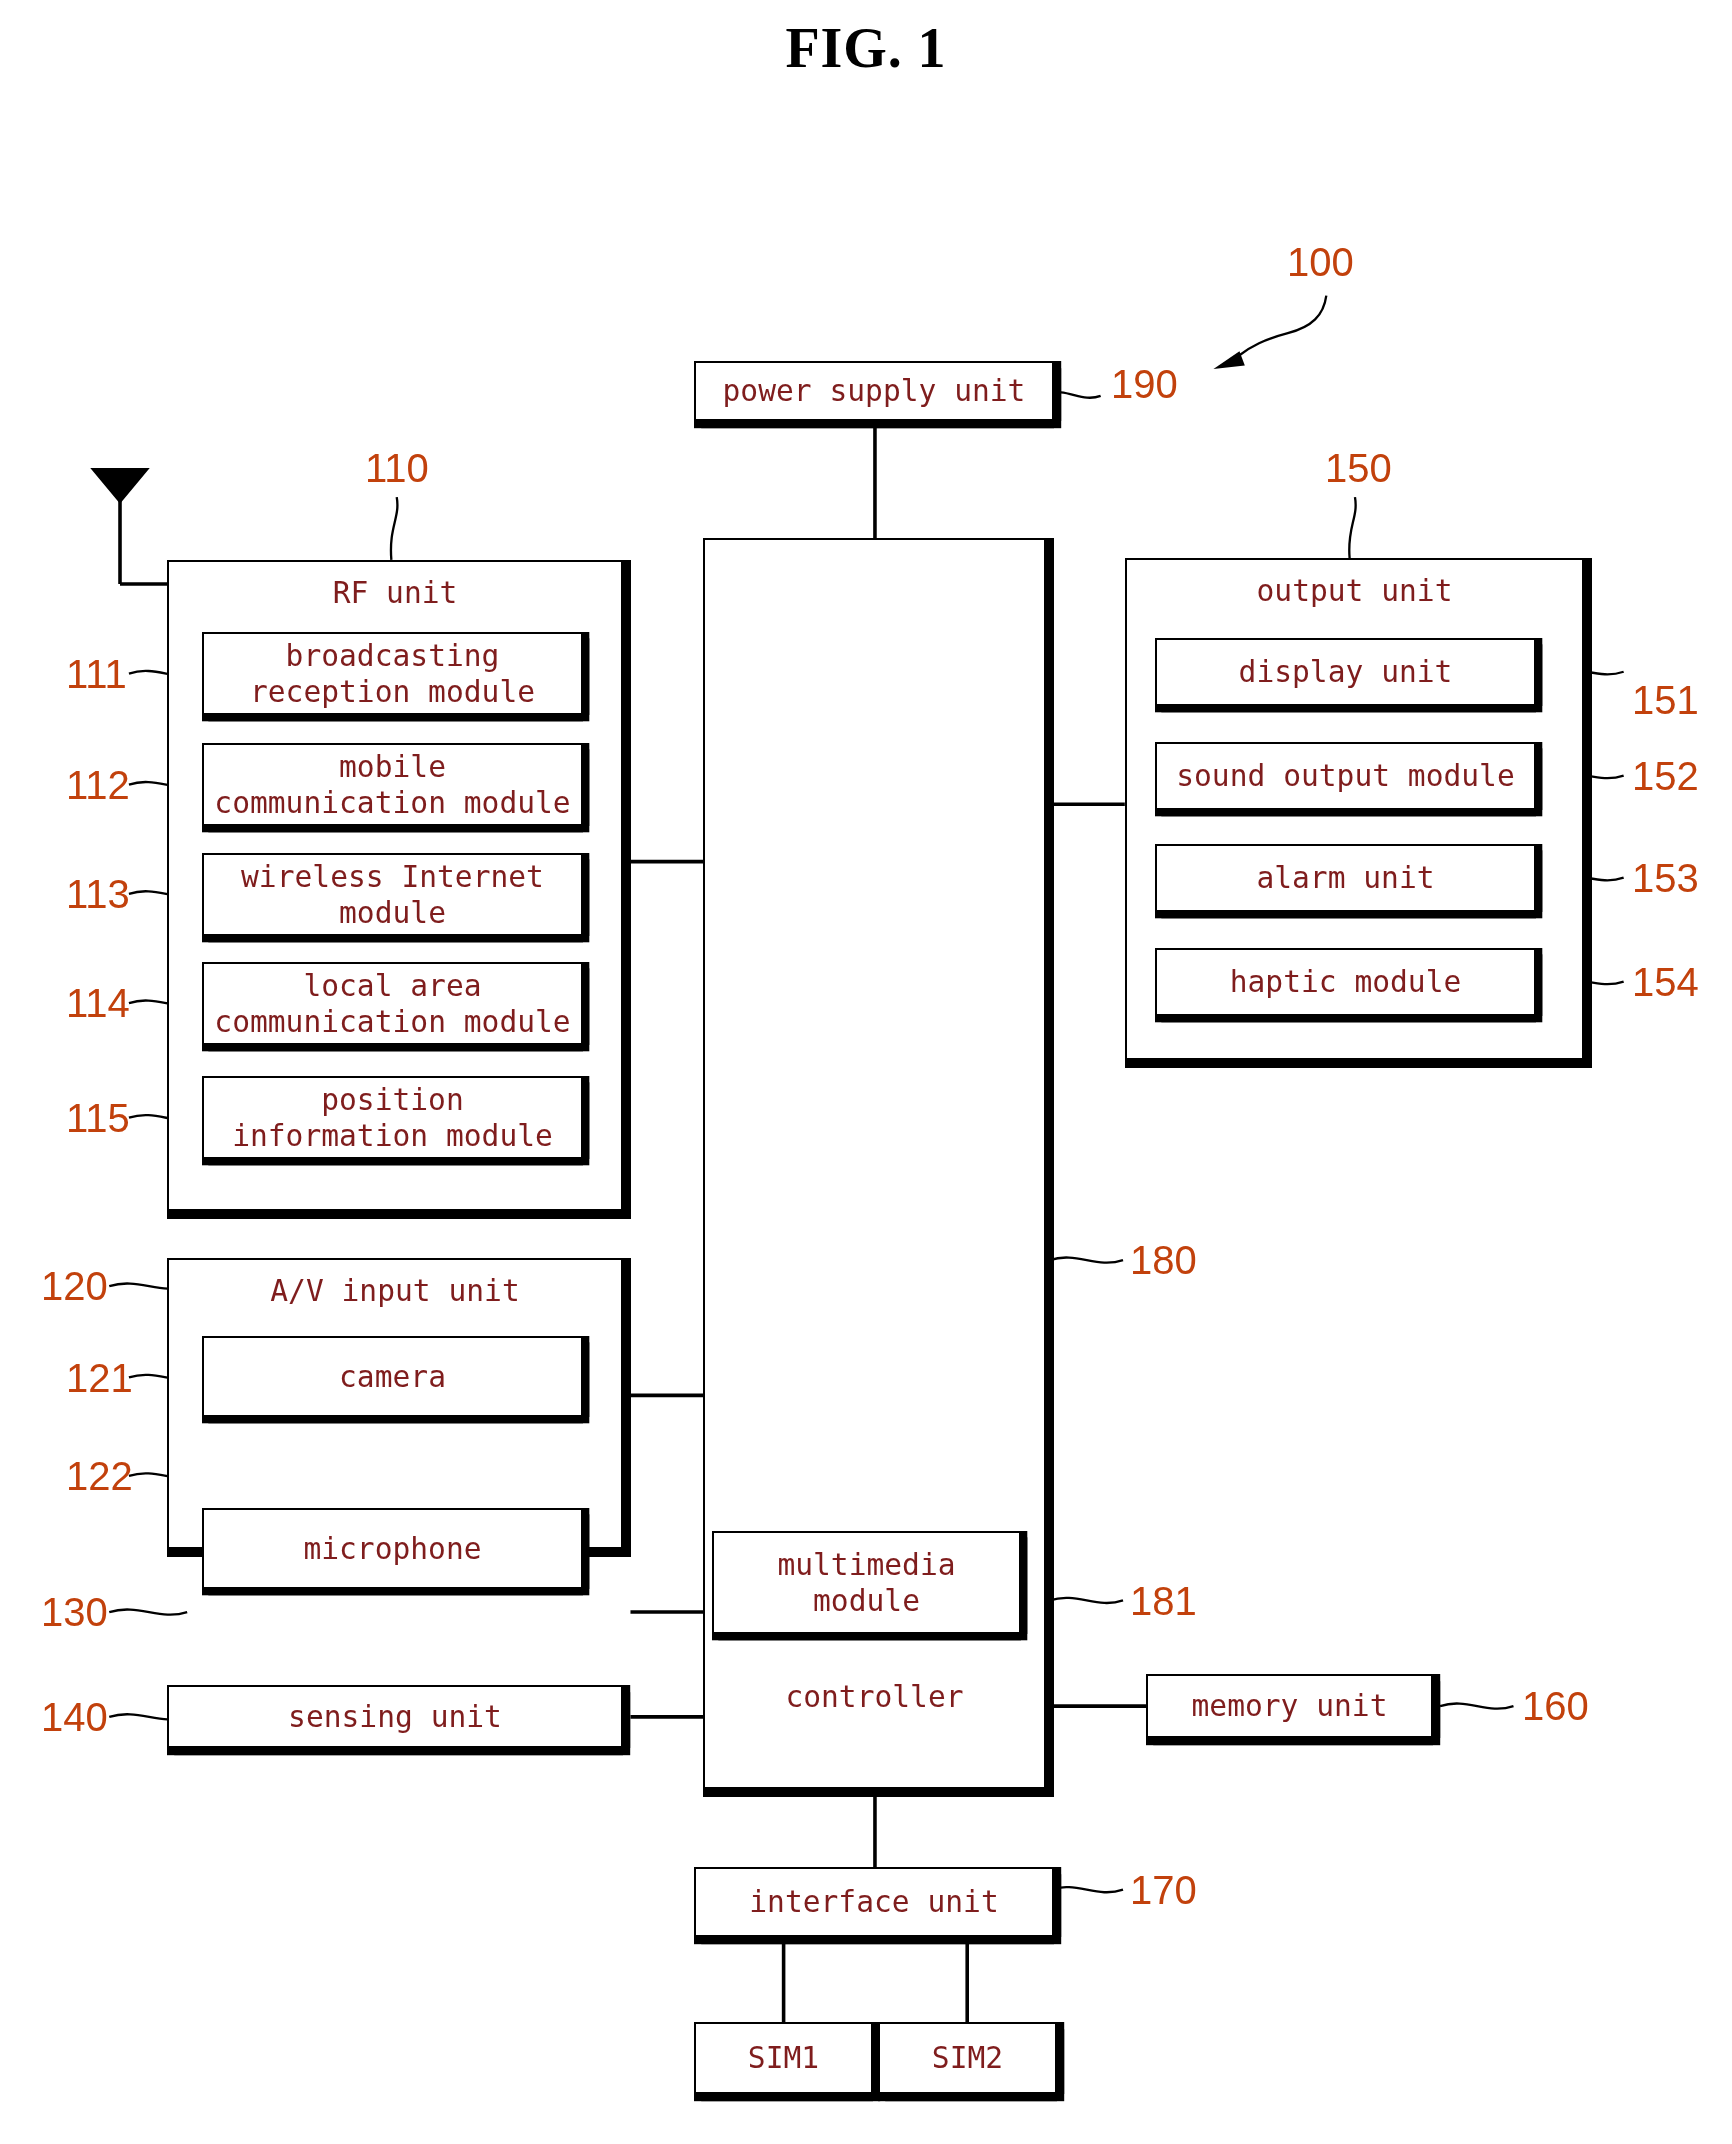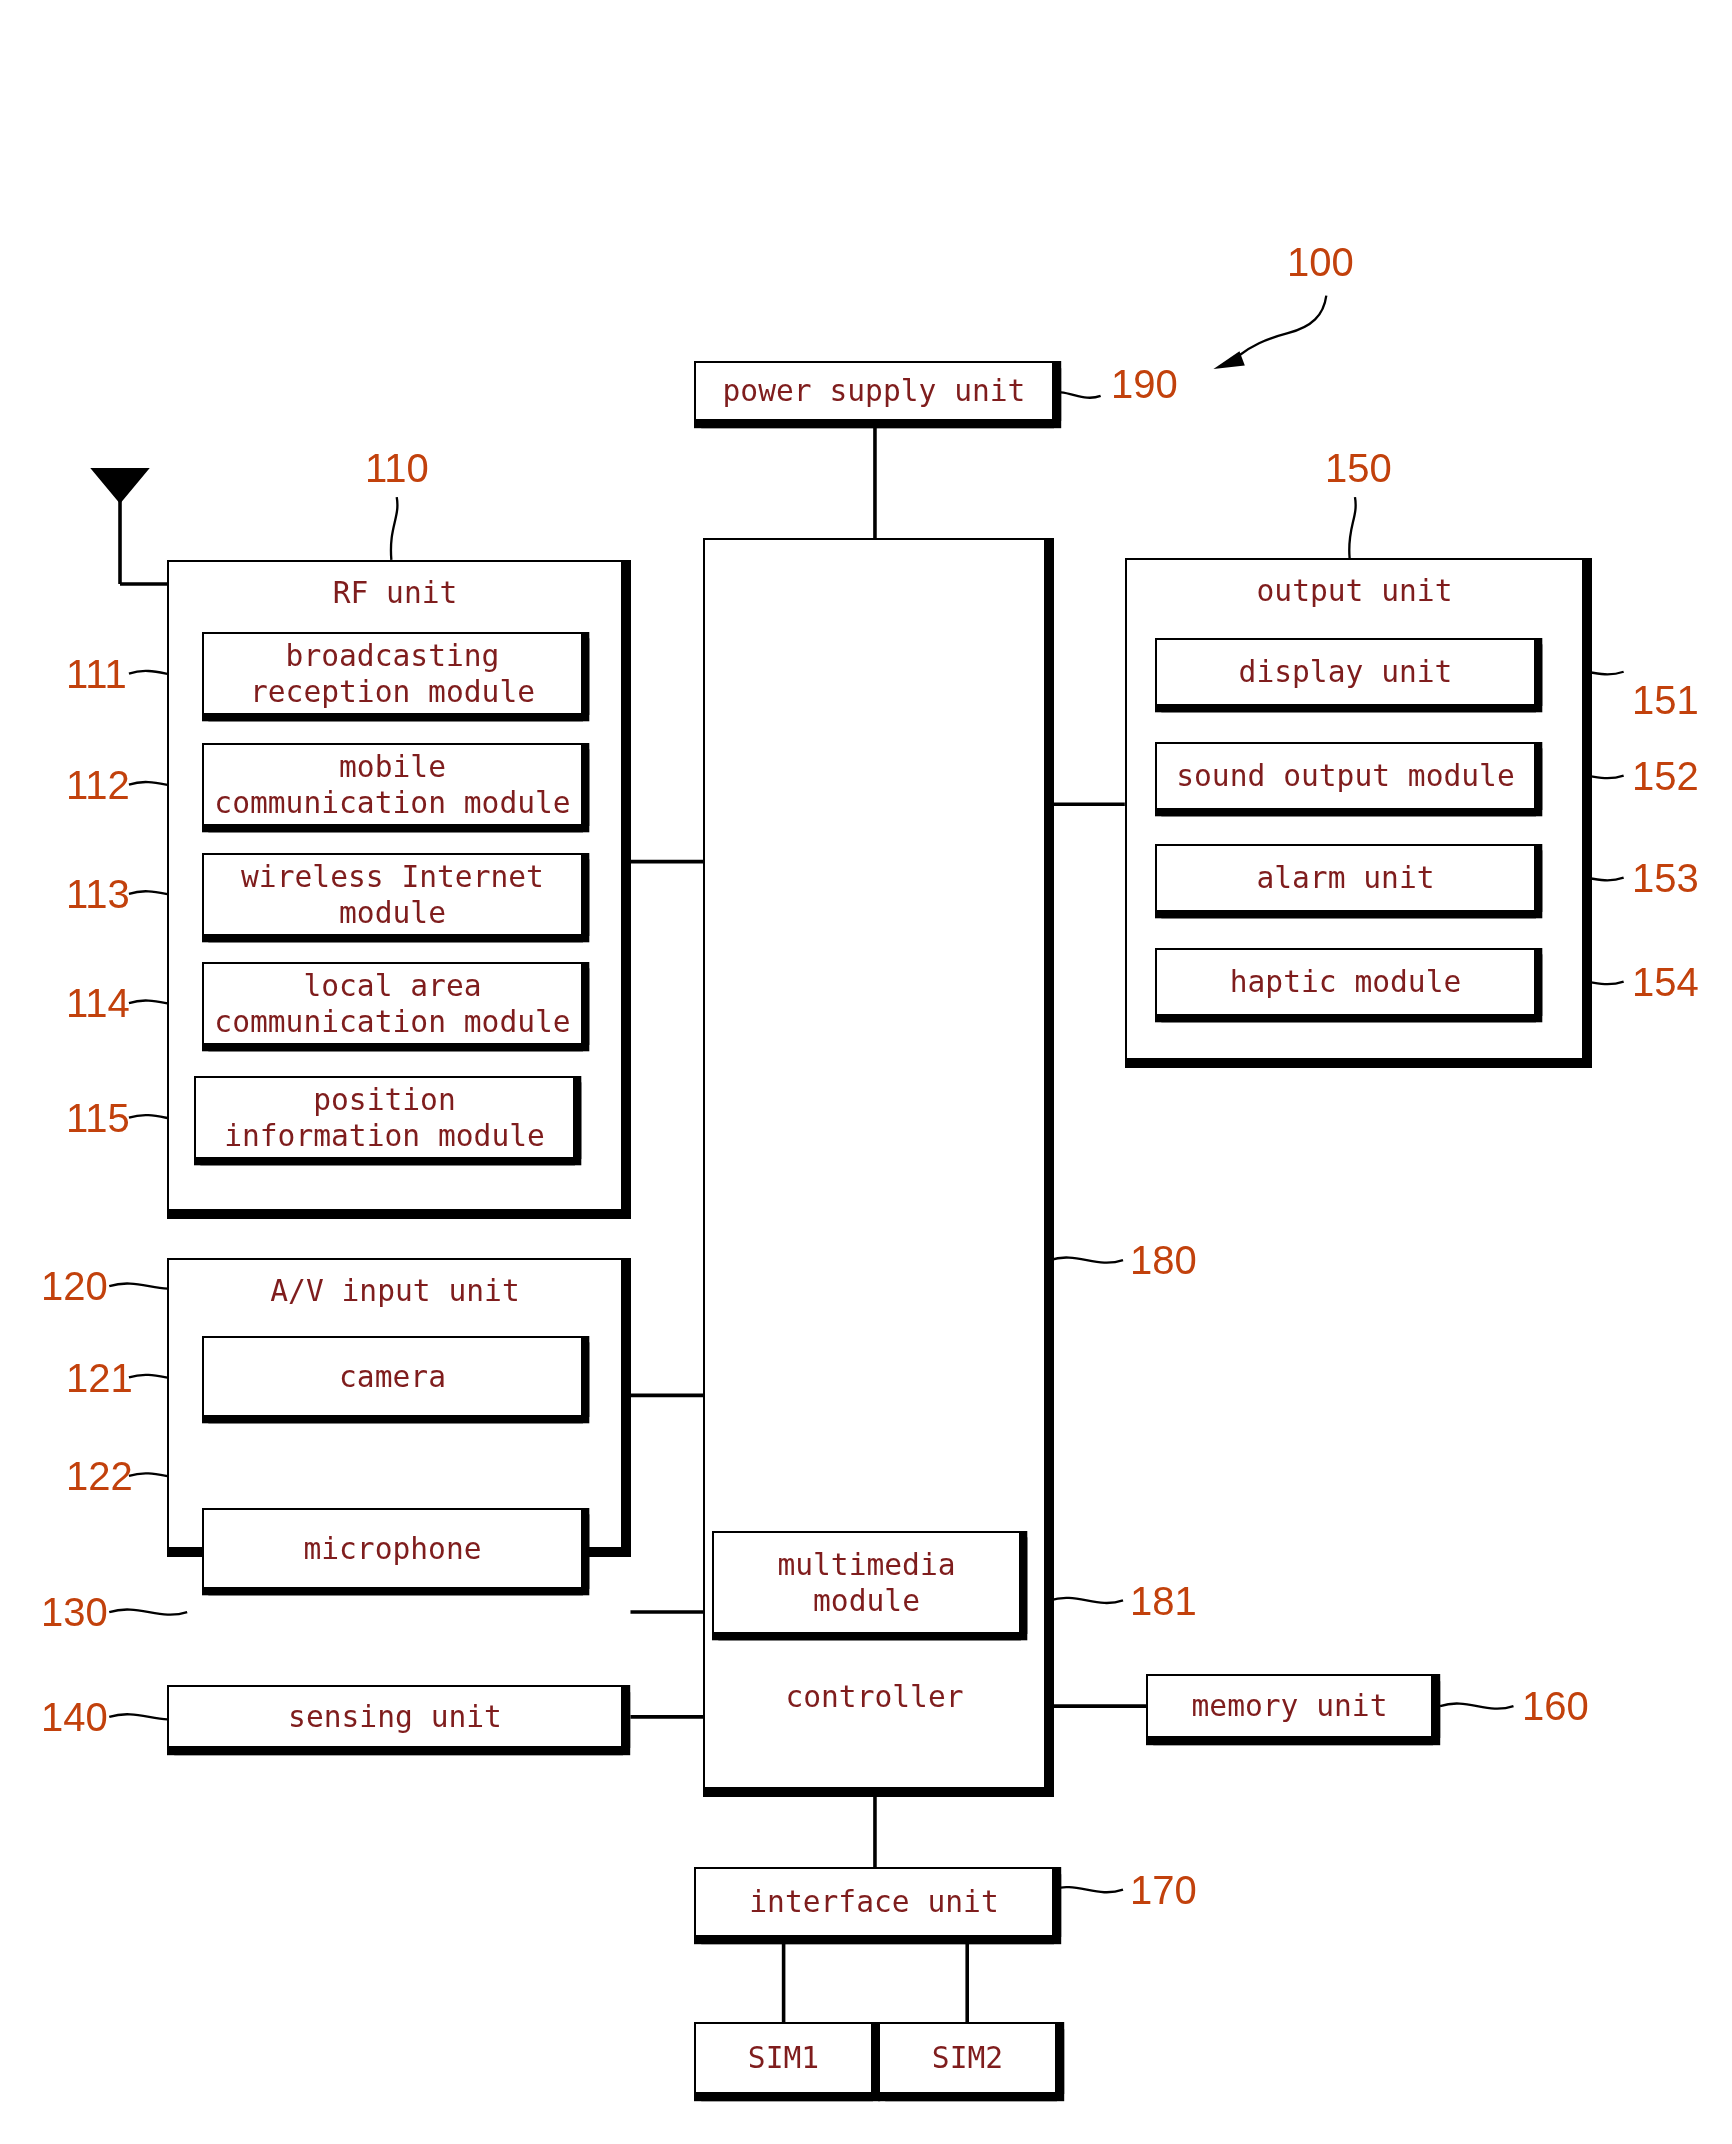--- a/index.html
+++ b/index.html
@@ -97,20 +97,21 @@
     fill: none;
   }
   .w3 { stroke-width: 4; }
   .lead { stroke-width: 2.6; fill: none; }
 </style>
 </head>
 <body>
 
 <div id="page">
 
+  <div id="fig-title">FIG. 1</div>
 
   <svg id="wires" viewBox="0 0 1934 2395">
 
     <polygon points="104,524 164,524 134,560" fill="#000" stroke="#000" stroke-width="3"></polygon>
     <line class="w3" x1="134" y1="524" x2="134" y2="652"></line>
     <polyline class="w3" points="134,652 190,652"></polyline>
 
     <path class="lead" stroke-width="3.2" d="M1481,330 C1478,352 1465,365 1438,372 C1412,379 1397,386 1382,398"></path>
     <polygon points="1384,392 1355,412 1390,408" fill="#000"></polygon>
 
@@ -205,21 +206,21 @@
 module</div>
   </div>
   <div class="ref" style="left:66px; top:874px;">113</div>
 
   <div class="box inner" style="left:202px; top:962px; width:381px; height:83px;">
     <div class="box-label ctr">local area
 communication module</div>
   </div>
   <div class="ref" style="left:66px; top:983px;">114</div>
 
-  <div class="box inner" style="left:194px; top:1076px; width:381px; height:83px;padding-left:44px;">
+  <div class="box inner" style="left:202px; top:1076px; width:381px; height:83px;padding-left:44px;">
     <div class="box-label ctr">position
 information module</div>
   </div>
   <div class="ref" style="left:66px; top:1098px;">115</div>
 
   <div class="box outer" style="left:167px; top:1258px; width:456px; height:291px;">
     <div class="box-label hdr">A/V input unit</div>
   </div>
   <div class="ref" style="left:41px; top:1266px;">120</div>
 

